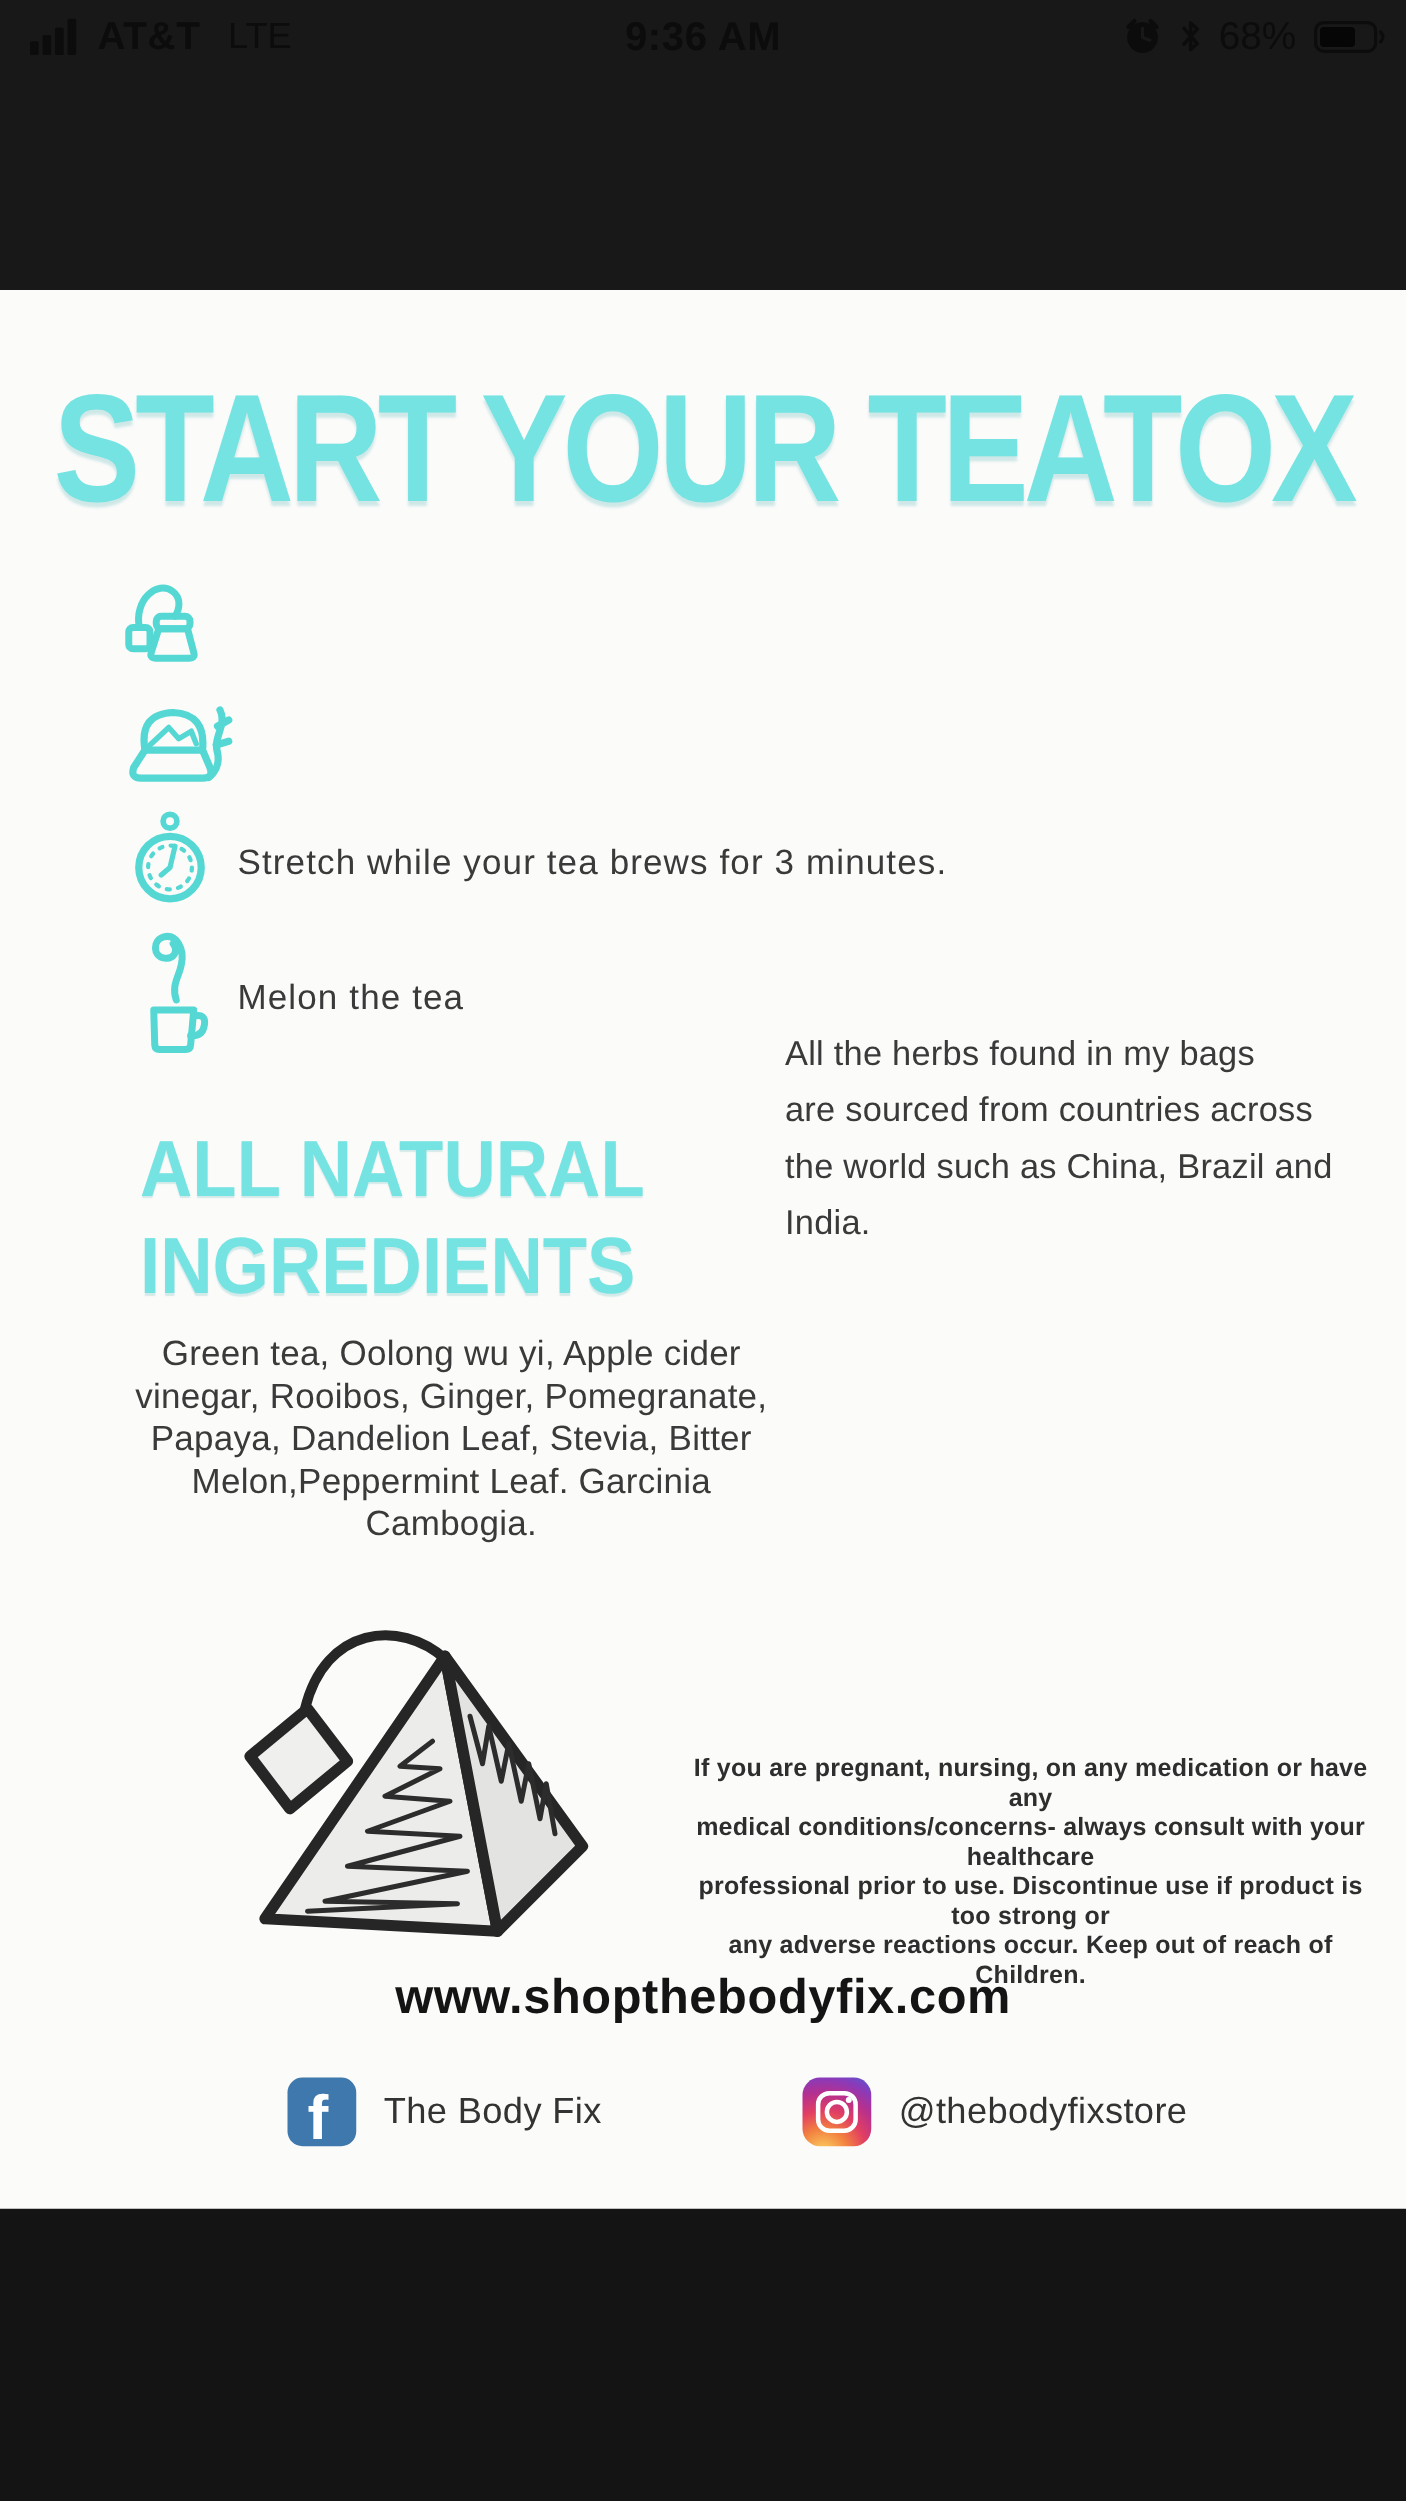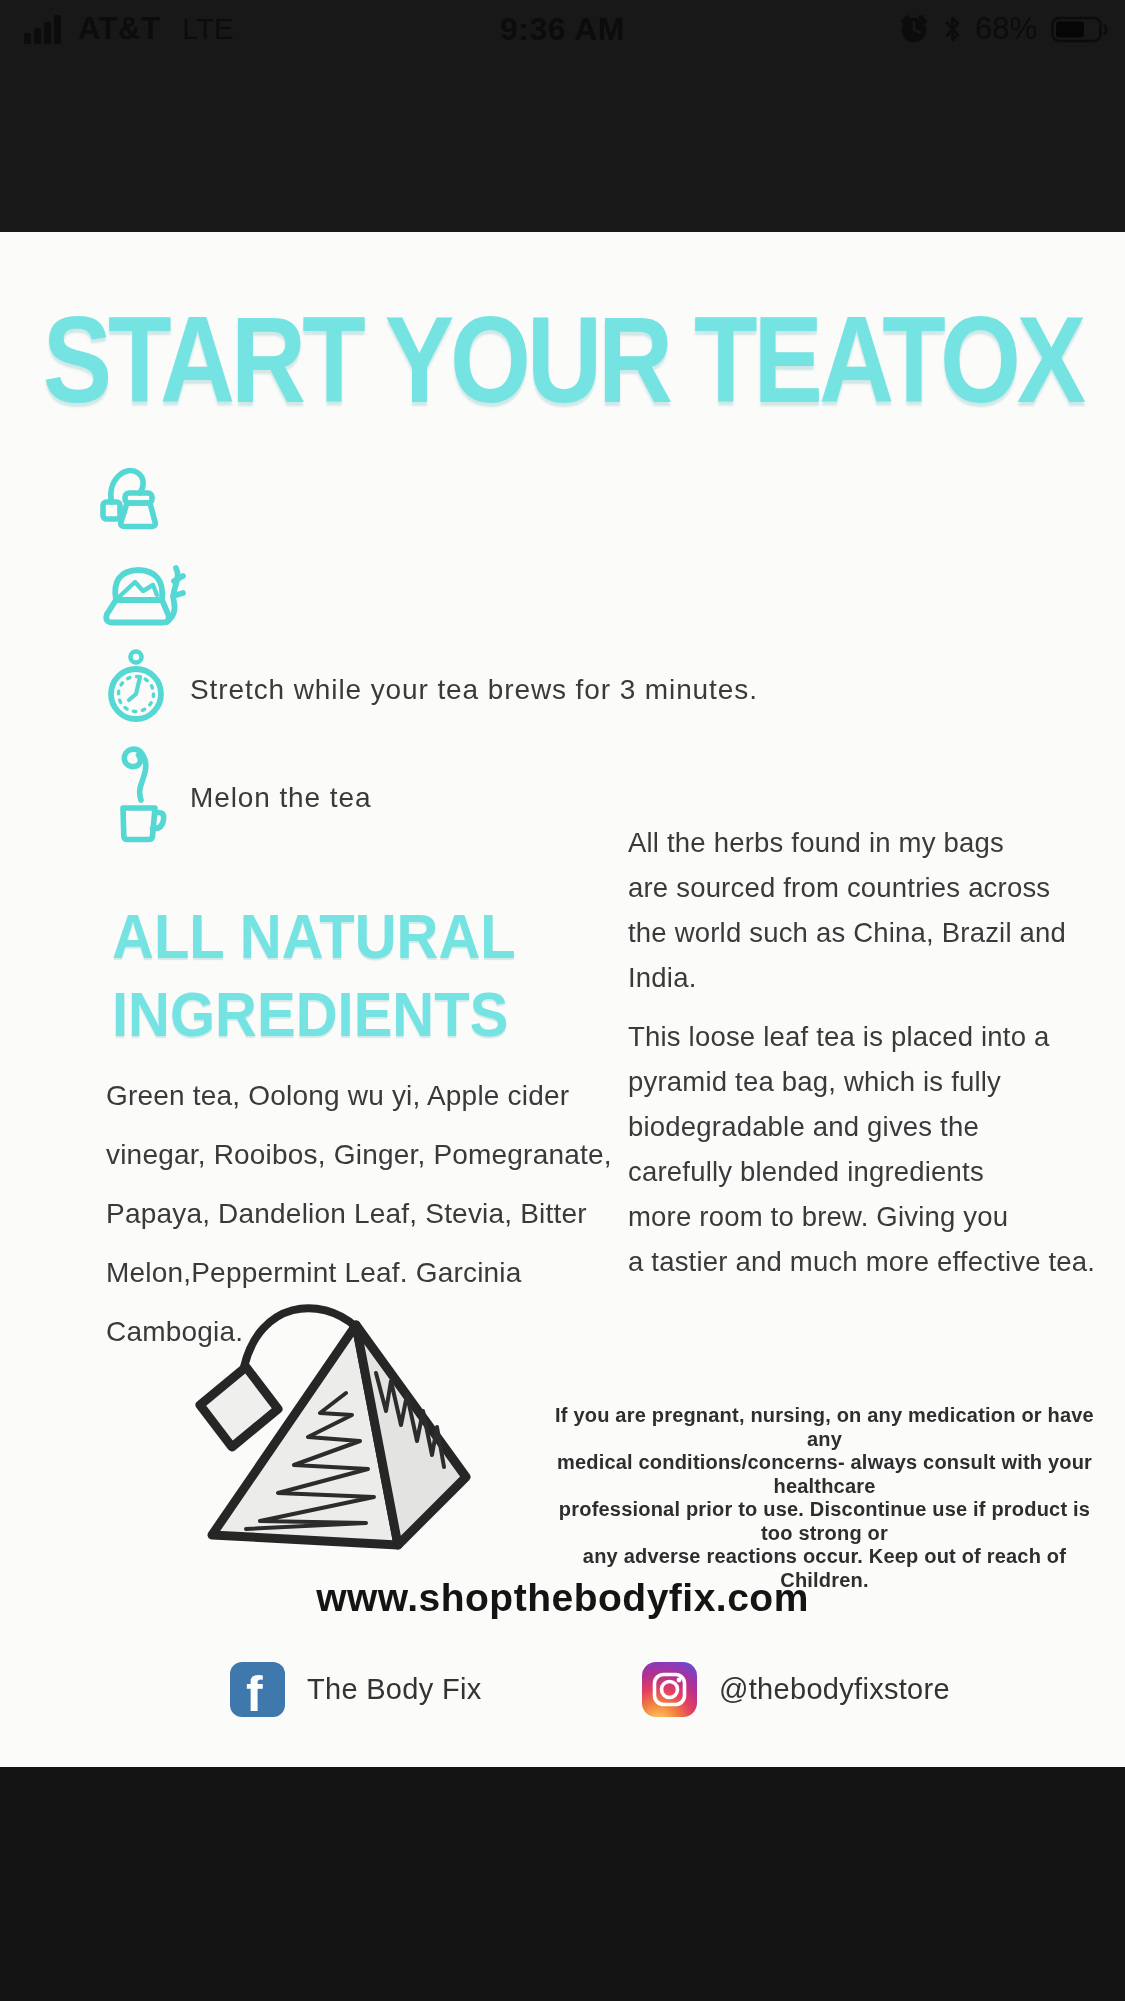--- a/index.html
+++ b/index.html
@@ -38,21 +38,21 @@
   .ic-stopwatch{left:105px;top:648px;}
   .ic-teacup{left:110px;top:736px;}
 
   .pre{white-space:pre-line;}
   .ingredients-heading{
     position:absolute;left:112px;top:896px;font-size:58px;font-weight:700;
     color:#74e3e1;line-height:71px;letter-spacing:0;
     transform:scaleY(1.1);transform-origin:top left;
     text-shadow:0 2px 1px rgba(70,175,175,.22);
   }
-  .ingredients-text{position:absolute;left:106px;top:1066px;width:510px;font-size:28px;line-height:59px;color:#3a3a3a;letter-spacing:.2px;}
+  .ingredients-text{position:absolute;left:106px;top:1066px;width:510px;font-size:28px;line-height:34px;color:#3a3a3a;letter-spacing:.2px;text-align:center;}
   .sourcing-text{position:absolute;left:628px;top:820px;width:460px;font-size:27.5px;line-height:45px;color:#3a3a3a;letter-spacing:.2px;}
   .bag-text{position:absolute;left:628px;top:1014px;width:470px;font-size:27.5px;line-height:45px;color:#3a3a3a;letter-spacing:.2px;}
 
   .pyramid-art{position:absolute;left:160px;top:1295px;}
 
   .disclaimer{
     position:absolute;left:552px;top:1404px;width:545px;text-align:center;
     font-size:20px;font-weight:700;line-height:23.5px;color:#2e2e2e;letter-spacing:.2px;
   }
   .website{
@@ -162,26 +162,20 @@
 vinegar, Rooibos, Ginger, Pomegranate,
 Papaya, Dandelion Leaf, Stevia, Bitter
 Melon,Peppermint Leaf. Garcinia
 Cambogia.</div>
 
     <div class="sourcing-text pre">All the herbs found in my bags
 are sourced from countries across
 the world such as China, Brazil and
 India.</div>
 
-    <div class="bag-text pre">This loose leaf tea is placed into a
-pyramid tea bag, which is fully
-biodegradable and gives the
-carefully blended ingredients
-more room to brew. Giving you
-a tastier and much more effective tea.</div>
 
     <svg class="pyramid-art" width="330" height="280" viewBox="0 0 330 280">
       <path d="M196 32 C 160 0, 100 6, 84 72" fill="none" stroke="#262626" stroke-width="8" stroke-linecap="round"></path>
       <path d="M86 72 L118 114 L72 152 L40 110 Z" fill="#efefed" stroke="#262626" stroke-width="9" stroke-linejoin="round"></path>
       <path d="M196 30 L52 240 L238 250 Z" fill="#ececea" stroke="#262626" stroke-width="9" stroke-linejoin="round"></path>
       <path d="M196 30 L238 250 L306 182 Z" fill="#e3e3e1" stroke="#262626" stroke-width="9" stroke-linejoin="round"></path>
       <path d="M186 98 L160 118 L192 120 L148 142 L200 146 L134 170 L208 174 L118 198 L214 202 L100 226 L206 228 L86 234" fill="none" stroke="#2c2c2c" stroke-width="4" stroke-linecap="round" stroke-linejoin="round"></path>
       <path d="M216 78 L226 116 L231 86 L241 130 L247 100 L257 146 L263 116 L272 160 L277 132 L284 172" fill="none" stroke="#2c2c2c" stroke-width="4" stroke-linecap="round" stroke-linejoin="round"></path>
     </svg>
 

